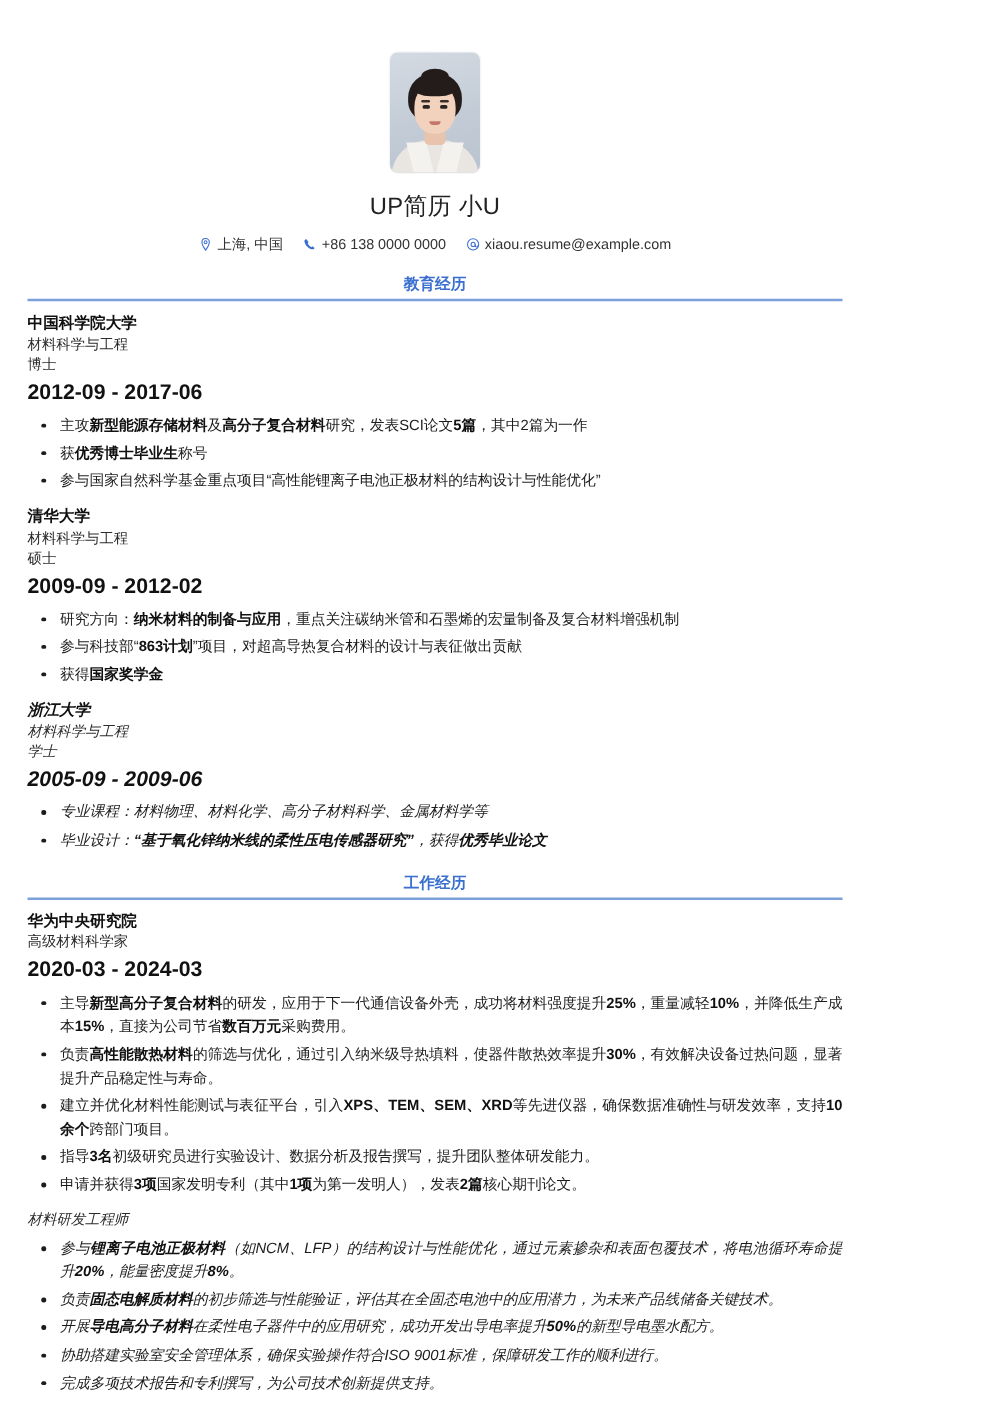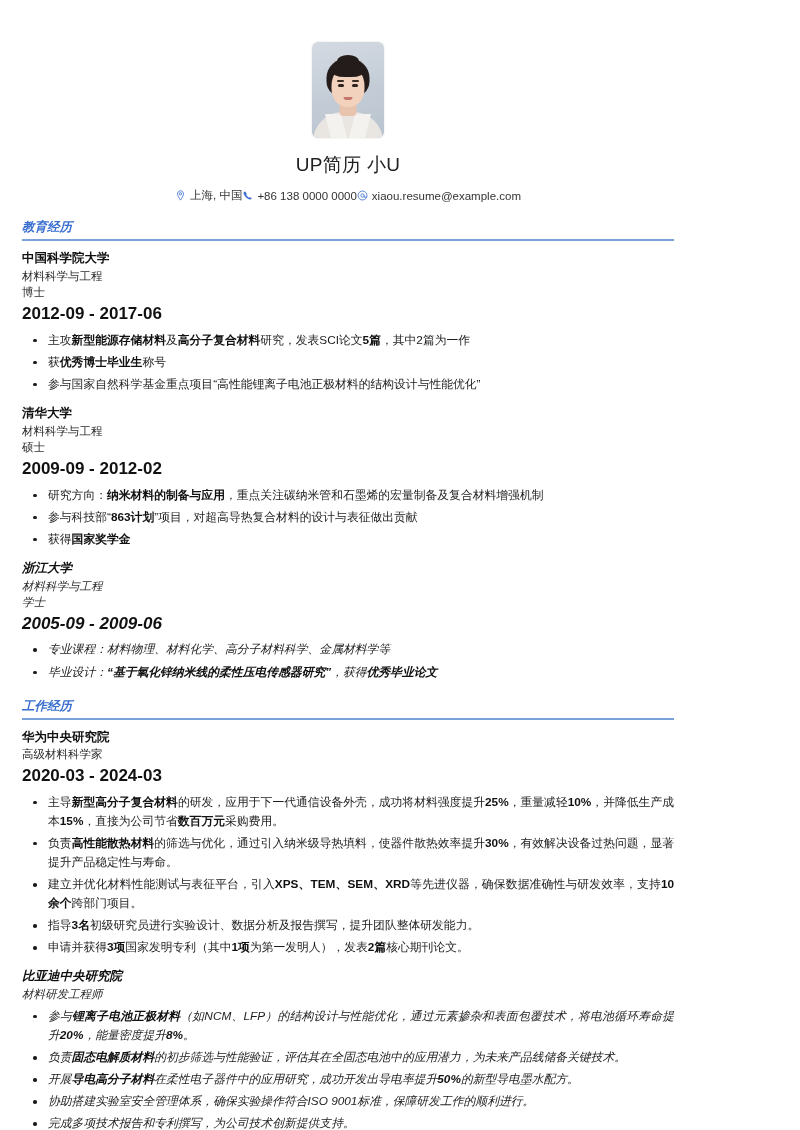--- a/index.html
+++ b/index.html
@@ -154,39 +154,39 @@
     letter-spacing: 0.3px;
   }
 
   .contact {
     margin-top: 10px;
     font-size: 11.5px;
     color: #333333;
     display: flex;
     justify-content: center;
     align-items: center;
-    gap: 0;
+    gap: 16px;
     flex-wrap: wrap;
   }
   .contact-item {
     display: inline-flex;
     align-items: center;
     gap: 4px;
     white-space: nowrap;
   }
   .contact-item svg { display: block; }
 
   
   .section { margin-top: 16px; }
   .section-title {
+    text-align: center;
     font-size: 12.5px;
     font-weight: 700;
     color: #3a6fd0;
     padding-bottom: 3px;
-    font-style: italic;
   }
   .section-rule {
     height: 2px;
     background: #7ba0da;
     width: 100%;
     margin-bottom: 9px;
   }
 
   .entry { margin-bottom: 11px; }
   .entry:last-child { margin-bottom: 0; font-style: italic; }
@@ -348,21 +348,20 @@
           <div class="entry-date">2020-03 - 2024-03</div>
           <ul class="bullets">
             <li>主导<b>新型高分子复合材料</b>的研发，应用于下一代通信设备外壳，成功将材料强度提升<b>25%</b>，重量减轻<b>10%</b>，并降低生产成本<b>15%</b>，直接为公司节省<b>数百万元</b>采购费用。</li>
             <li>负责<b>高性能散热材料</b>的筛选与优化，通过引入纳米级导热填料，使器件散热效率提升<b>30%</b>，有效解决设备过热问题，显著提升产品稳定性与寿命。</li>
             <li>建立并优化材料性能测试与表征平台，引入<b>XPS、TEM、SEM、XRD</b>等先进仪器，确保数据准确性与研发效率，支持<b>10余个</b>跨部门项目。</li>
             <li>指导<b>3名</b>初级研究员进行实验设计、数据分析及报告撰写，提升团队整体研发能力。</li>
             <li>申请并获得<b>3项</b>国家发明专利（其中<b>1项</b>为第一发明人），发表<b>2篇</b>核心期刊论文。</li>
           </ul>
         </div>
         <div class="entry">
-          <div class="entry-org">比亚迪中央研究院</div>
           <div class="entry-sub">材料研发工程师</div>
           <ul class="bullets">
             <li>参与<b>锂离子电池正极材料</b>（如NCM、LFP）的结构设计与性能优化，通过元素掺杂和表面包覆技术，将电池循环寿命提升<b>20%</b>，能量密度提升<b>8%</b>。</li>
             <li>负责<b>固态电解质材料</b>的初步筛选与性能验证，评估其在全固态电池中的应用潜力，为未来产品线储备关键技术。</li>
             <li>开展<b>导电高分子材料</b>在柔性电子器件中的应用研究，成功开发出导电率提升<b>50%</b>的新型导电墨水配方。</li>
             <li>协助搭建实验室安全管理体系，确保实验操作符合ISO 9001标准，保障研发工作的顺利进行。</li>
             <li>完成多项技术报告和专利撰写，为公司技术创新提供支持。</li>
           </ul>
         </div>
       </div>

